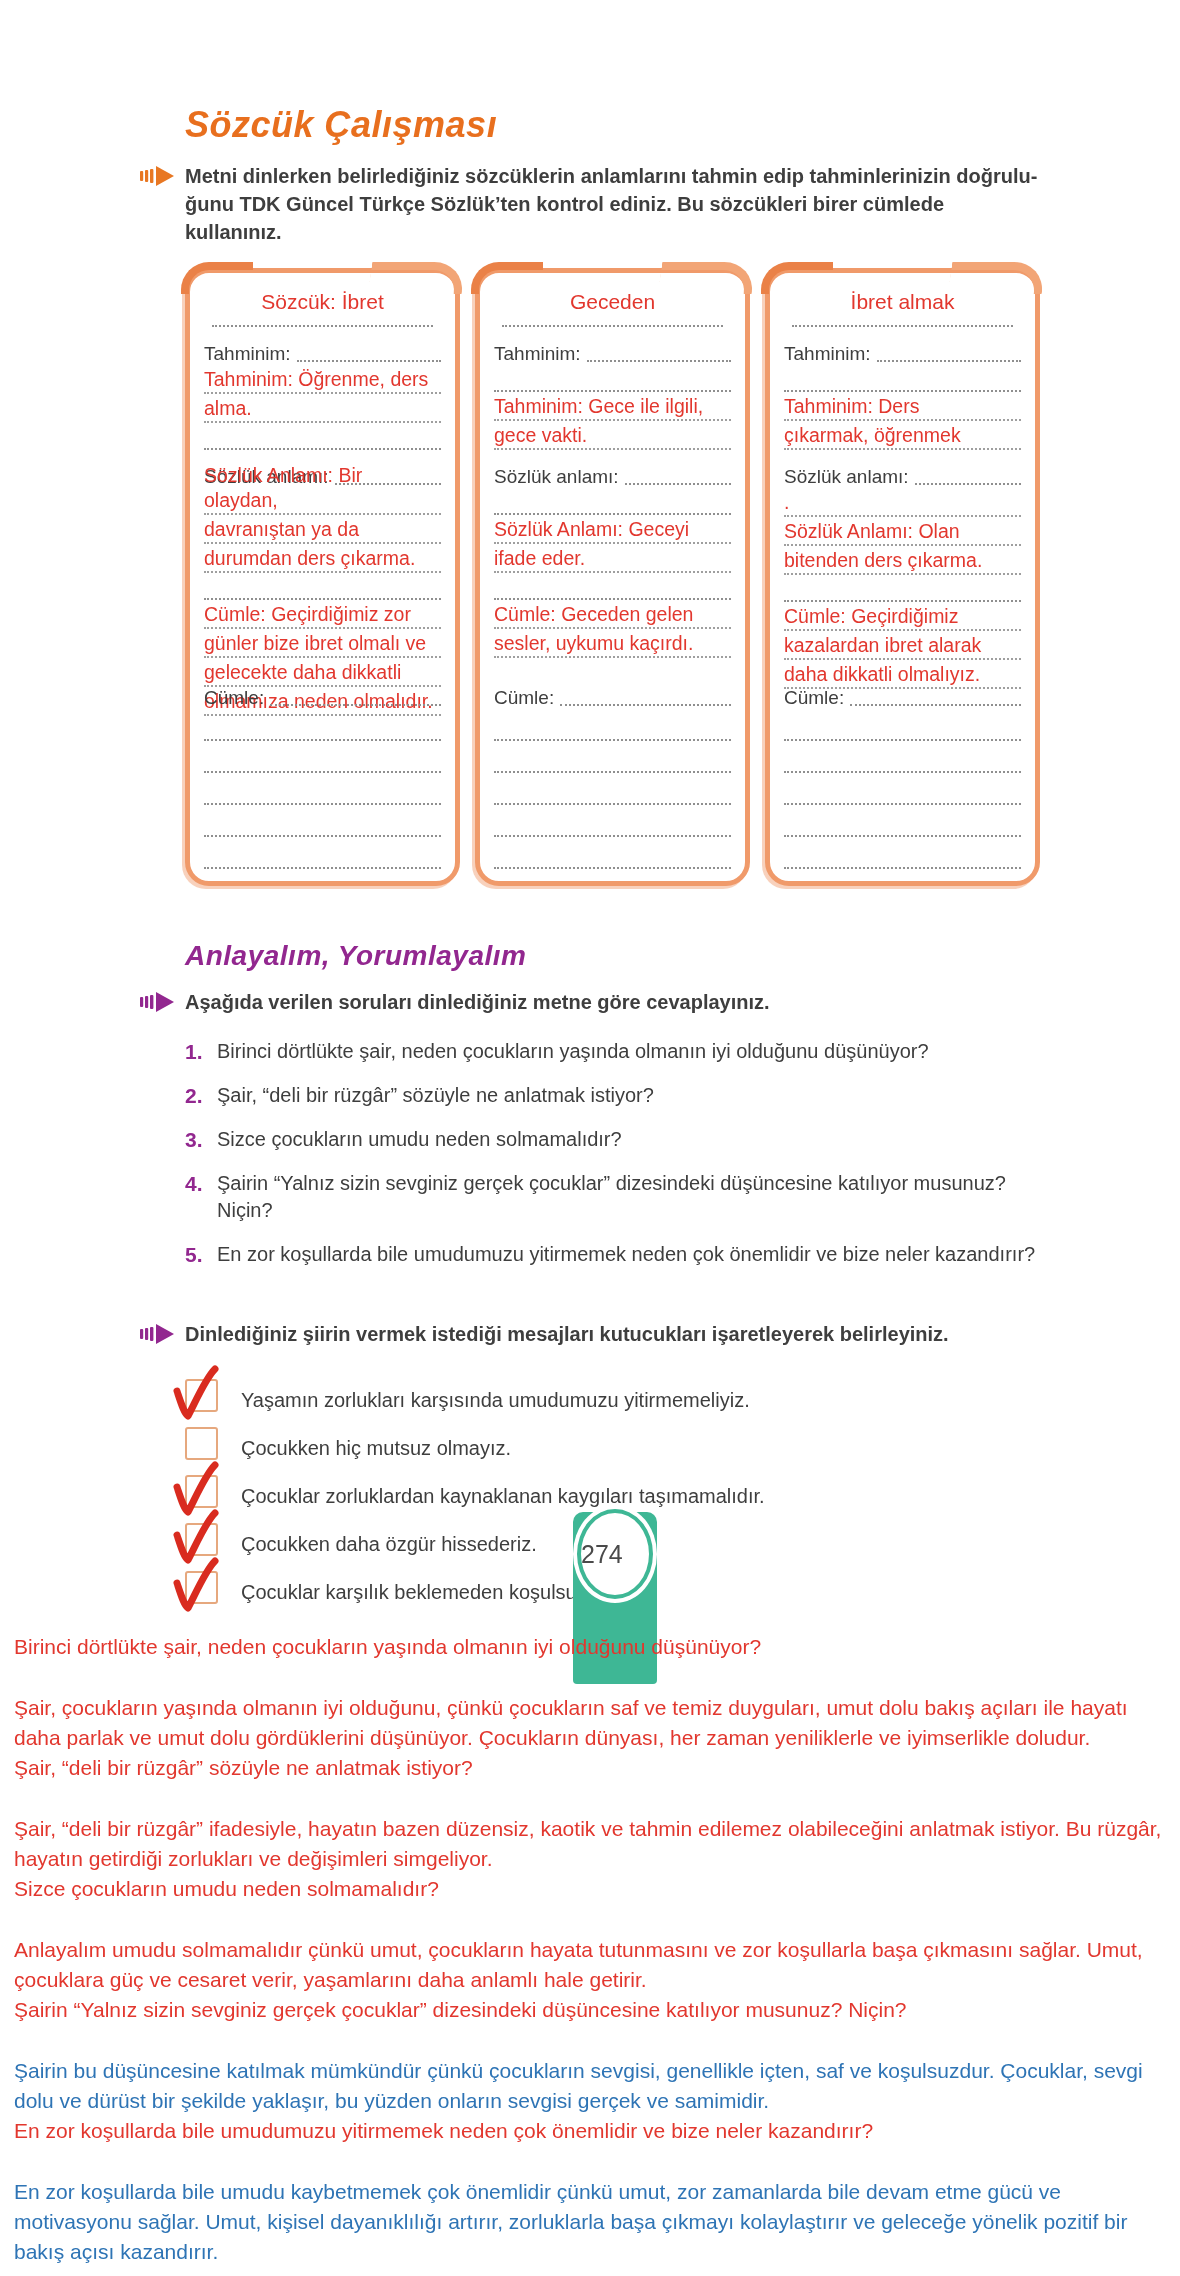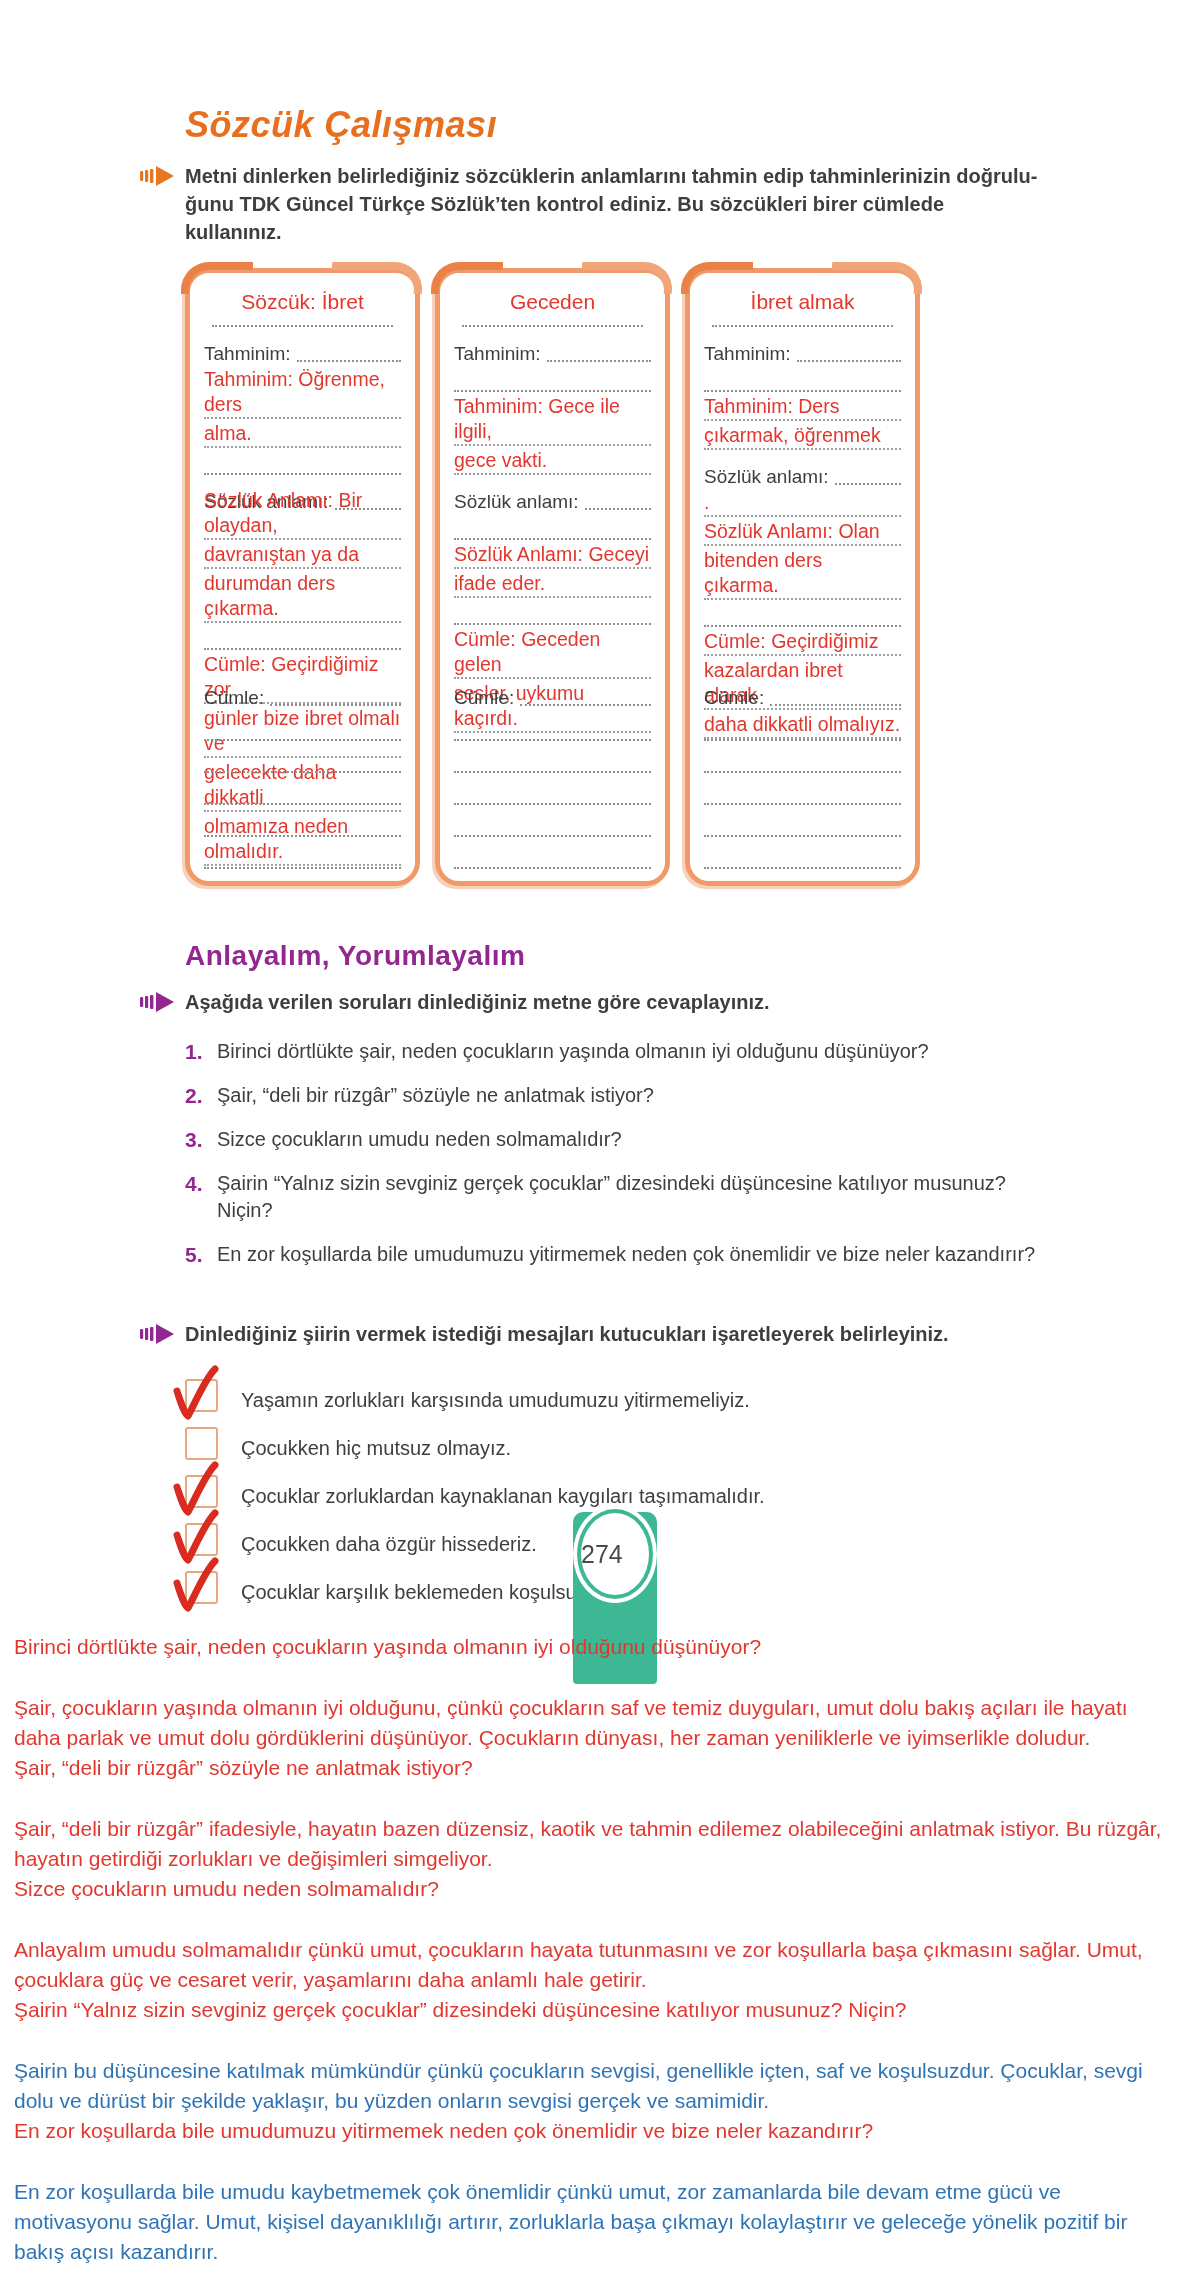--- a/index.html
+++ b/index.html
@@ -2,31 +2,31 @@
 <html><head>
 <meta charset="utf-8">
 <style>
   html,body{margin:0;padding:0}
   body{width:1180px;height:2276px;position:relative;background:#ffffff;
        font-family:"Liberation Sans",sans-serif;color:#3e3e3e;overflow:hidden}
 
   .ws-wrap{position:absolute;left:140px;top:104px;width:905px}
 
   .h-orange{font-style:italic;font-weight:bold;color:#e86f1e;font-size:36px;margin:0 0 16px 45px;letter-spacing:.5px}
-  .h-purple{font-weight:bold;color:#92278f;font-size:28px;margin:54px 0 16px 45px;letter-spacing:.5px}
+  .h-purple{font-style:italic;font-weight:bold;color:#92278f;font-size:28px;margin:54px 0 16px 45px;letter-spacing:.5px}
 
   .inst-row{display:flex;align-items:flex-start;margin-bottom:6px}
   .arrow{flex:0 0 45px;padding-top:3px}
   .arrow.orange{color:#e87722}
   .arrow.purple{color:#92278f}
   .arrow svg{display:block}
   .inst{margin:0;font-weight:bold;font-size:20px;line-height:28px;color:#3e3e3e}
 
   .cards{display:flex;gap:15px;margin:22px 0 0 45px}
-  .card{width:235px;height:618px;box-sizing:border-box;background:#fff;
+  .card{width:275px;height:618px;box-sizing:border-box;background:#fff;
         border:5px solid #f09a6a;border-radius:24px;padding:12px 14px;position:relative;
         box-shadow:-3px 3px 0 rgba(240,154,106,.45)}
   .card::before{content:"";position:absolute;top:-11px;left:-9px;width:64px;height:24px;
         border-top:8px solid #ea8147;border-left:8px solid #ea8147;border-top-left-radius:28px}
   .card::after{content:"";position:absolute;top:-11px;right:-9px;width:86px;height:24px;
         border-top:8px solid #f2a576;border-right:8px solid #f2a576;border-top-right-radius:32px;transform:skewX(-8deg)}
 
   .card-title{color:#e2372e;font-size:21px;text-align:center;margin-top:4px;line-height:26px}
   .dotrule{border-bottom:2px dotted #8f8f8f;height:8px;margin:2px 8px 0}
   .label-row{display:flex;align-items:center;margin-top:16px;font-size:19px;color:#3e3e3e}

